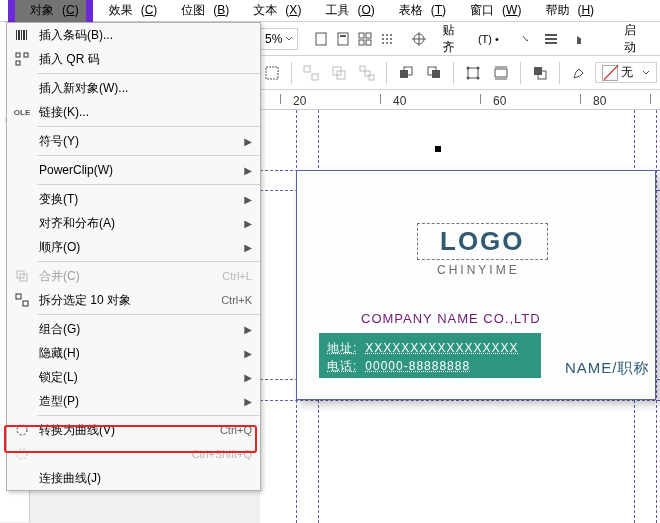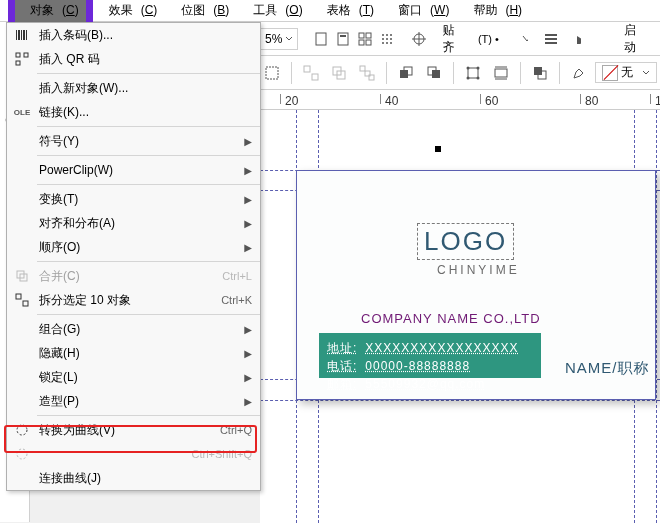--- a/index.html
+++ b/index.html
@@ -22,44 +22,45 @@
 .dropdown .row.disabled{color:#a0a0a0}
 .dropdown .row .ricon{position:absolute;left:6px;width:18px;height:18px;display:flex;align-items:center;justify-content:center;color:#555}
 .dropdown .row.disabled .ricon{color:#b8b8b8}
 .dropdown .row .arrow{margin-left:auto;font-size:10px;color:#555}
 .dropdown .row .shortcut{margin-left:auto;color:#666;font-size:11px}
 .dropdown .row.disabled .shortcut{color:#b8b8b8}
 .dropdown hr{border:none;border-top:1px solid #d5d5d5;margin:2px 0 2px 30px}
 .highlight{position:absolute;left:4px;top:425px;width:253px;height:28px;border:2px solid #e62222;border-radius:3px;z-index:250;pointer-events:none}
 .canvas{position:absolute;left:260px;top:90px;right:0;bottom:0;background:#fff}
 .ruler-h{position:absolute;left:260px;top:90px;right:0;height:20px;background:#fff;border-bottom:1px solid #ccc;font-size:9px;color:#333;z-index:30}
-.ruler-h .tick{position:absolute;top:4px;border-left:1px solid #888;height:10px;padding-left:4px}
+.ruler-h .tick{position:absolute;top:4px;border-left:1px solid #888;height:10px;padding-left:12px}
 .card{position:absolute;left:36px;top:80px;width:360px;height:230px;background:#fcfdfd;border:1px solid #5b5fb0;box-shadow:4px 4px 8px rgba(0,0,0,.25)}
 .guide-v{position:absolute;top:0;bottom:0;border-left:1px dashed #5b5fb0}
 .guide-h{position:absolute;left:0;right:0;border-top:1px dashed #5b5fb0}
-.logo{position:absolute;left:120px;top:52px;font-size:26px;letter-spacing:2px;color:#305972;font-weight:400;border:1px dashed #7a7a7a;padding:2px 6px}
+.logo{position:absolute;left:120px;top:52px;font-size:26px;letter-spacing:2px;color:#305972;font-weight:700;border:1px dashed #7a7a7a;padding:2px 22px}
 .chinyime{position:absolute;left:140px;top:92px;font-size:12px;color:#6b6b6b;letter-spacing:3px}
 .company{position:absolute;left:64px;top:140px;font-size:13px;color:#701a75;letter-spacing:1px}
 .greenbox{position:absolute;left:22px;top:162px;width:222px;height:45px;background:#2e9680;color:#fff;font-size:10px;padding:6px 8px;line-height:18px}
 .greenbox .line{display:flex;gap:8px}
 .greenbox .label{letter-spacing:1px;text-decoration:underline dotted}
 .greenbox .val{letter-spacing:1px;text-decoration:underline dotted}
 .namejob{position:absolute;left:268px;top:188px;font-size:15px;color:#305972;letter-spacing:1px}
 .blackhandle{position:absolute;width:6px;height:6px;background:#000}
 .nofillbox{display:flex;align-items:center;gap:3px;border:1px solid #d0d0d0;padding:1px 6px;background:#fff}
 .noicon{width:16px;height:16px;background:#fff;border:1px solid #aaa;position:relative}
 .noicon::after{content:"";position:absolute;left:-2px;top:6px;width:20px;border-top:1.5px solid #c00;transform:rotate(-45deg)}
 </style>
 </head>
 <body>
 
 <div class="menubar">
   <span class="active"><span>对象</span>(<u>C</u>)</span>
   <span><span>效果</span>(<u>C</u>)</span>
   <span><span>位图</span>(<u>B</u>)</span>
+  <span><span>文本</span>(<u>X</u>)</span>
   <span><span>工具</span>(<u>O</u>)</span>
   <span><span>表格</span>(<u>T</u>)</span>
   <span><span>窗口</span>(<u>W</u>)</span>
   <span><span>帮助</span>(<u>H</u>)</span>
 </div>
 
 <div class="leftcol">
   <div class="ic">
       <svg width="16" height="16">
         <rect x="1" y="2" width="1" height="12" fill="#333"></rect>

